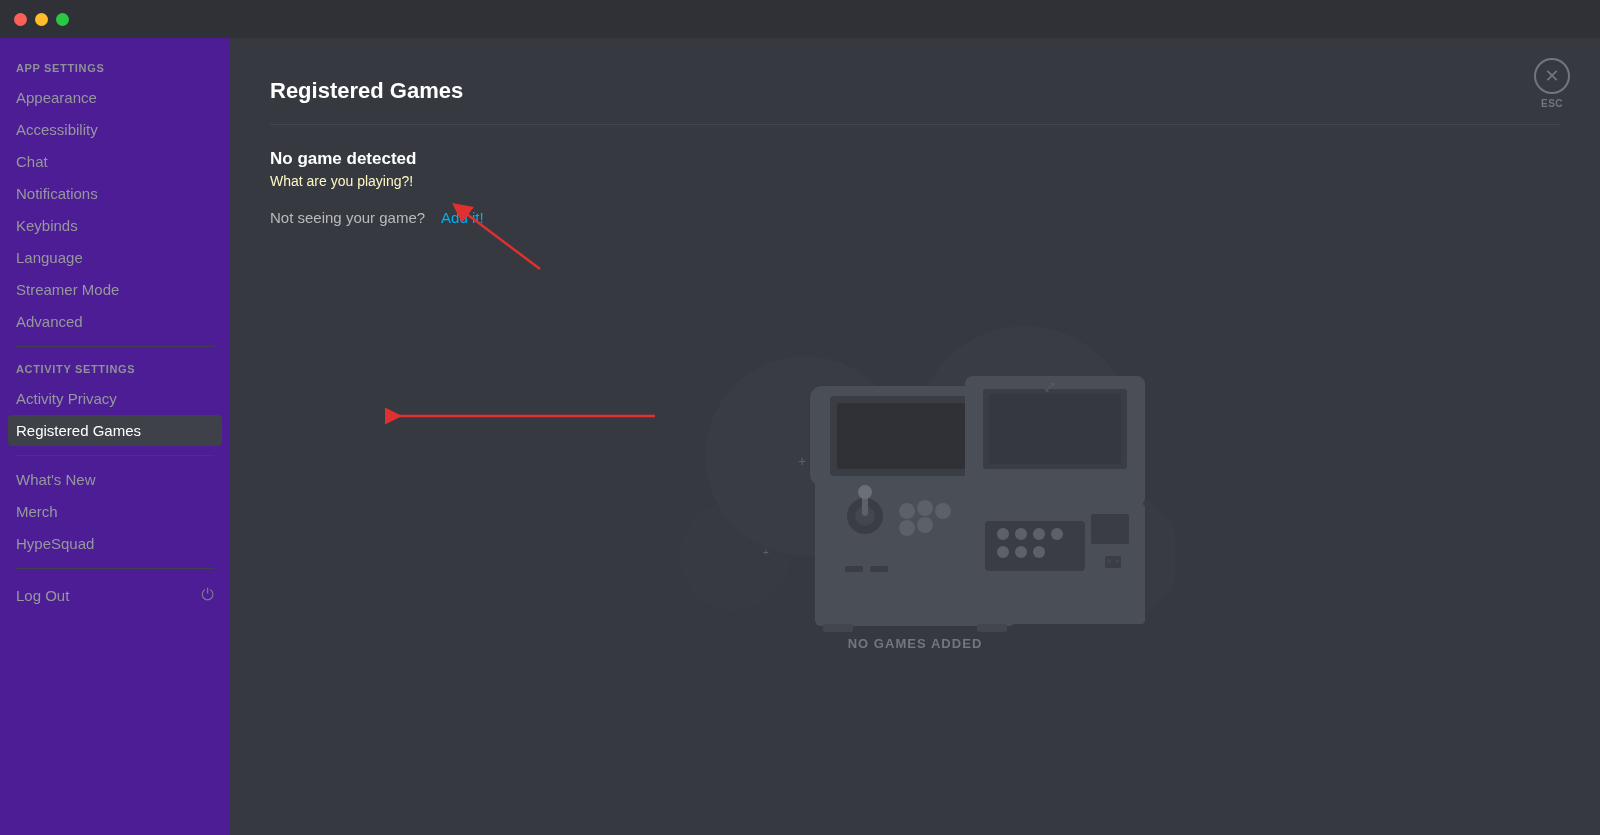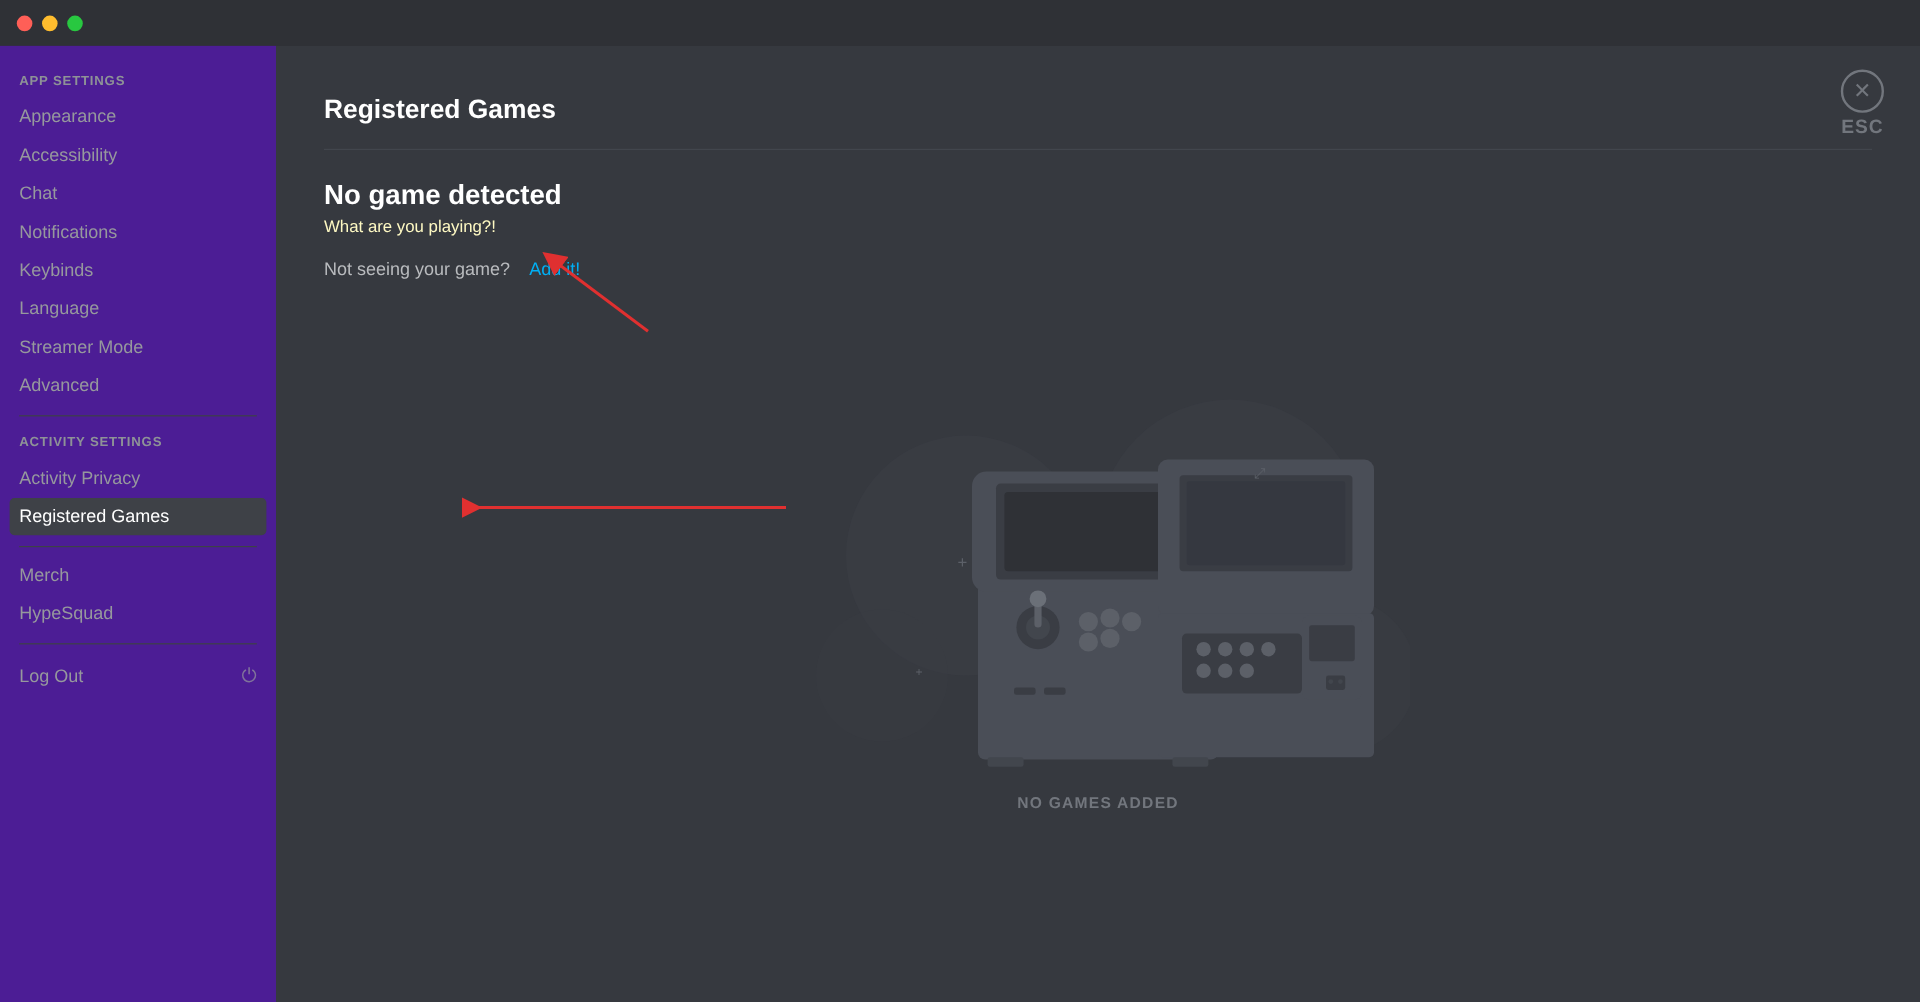--- a/index.html
+++ b/index.html
@@ -131,21 +131,21 @@
       border-radius: 50%;
       border: 2px solid #72767d;
       display: flex;
       align-items: center;
       justify-content: center;
       color: #72767d;
       font-size: 18px;
       font-weight: 300;
     }
     .close-label {
-      font-size: 16px;
+      font-size: 10px;
       color: #72767d;
       letter-spacing: 0.05em;
       font-weight: 600;
     }
 
     .page-title {
       font-size: 22px;
       font-weight: 700;
       color: #ffffff;
       margin-bottom: 20px;
@@ -155,21 +155,21 @@
       height: 1px;
       background: #42464d;
       margin-bottom: 24px;
     }
 
     
     .game-status {
       margin-bottom: 20px;
     }
     .game-status-title {
-      font-size: 23px;
+      font-size: 17px;
       font-weight: 700;
       color: #ffffff;
       margin-bottom: 4px;
     }
     .game-status-sub {
       font-size: 14px;
       color: #fef9c3;
     }
 
     .add-game-line {
@@ -207,21 +207,21 @@
       height: 380px;
       position: relative;
     }
 
     .no-games-label {
       font-size: 13px;
       font-weight: 700;
       color: #72767d;
       letter-spacing: 0.08em;
       text-transform: uppercase;
-      margin-top: 18px;
+      margin-top: 0;
       text-align: center;
     }
 
     
     .arrow-add-it {
       position: absolute;
       top: -10px;
       left: 170px;
       pointer-events: none;
     }
@@ -271,20 +271,23 @@
 
     <div class="sidebar-item">
       <span>Activity Privacy</span>
     </div>
     <div class="sidebar-item active">
       <span>Registered Games</span>
     </div>
 
     <div class="sidebar-divider"></div>
 
+    <div class="sidebar-item">
+      <span>What's New</span>
+    </div>
     <div class="sidebar-item">
       <span>Merch</span>
     </div>
     <div class="sidebar-item">
       <span>HypeSquad</span>
     </div>
 
     <div class="sidebar-divider"></div>
 
     <div class="sidebar-item-logout">

